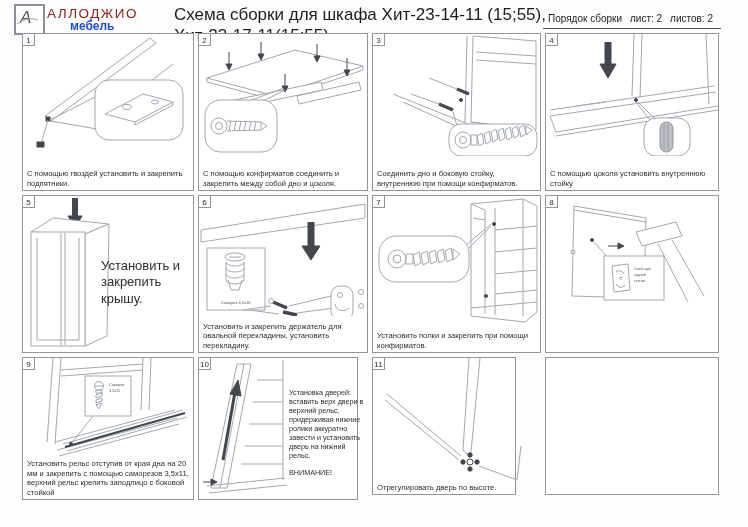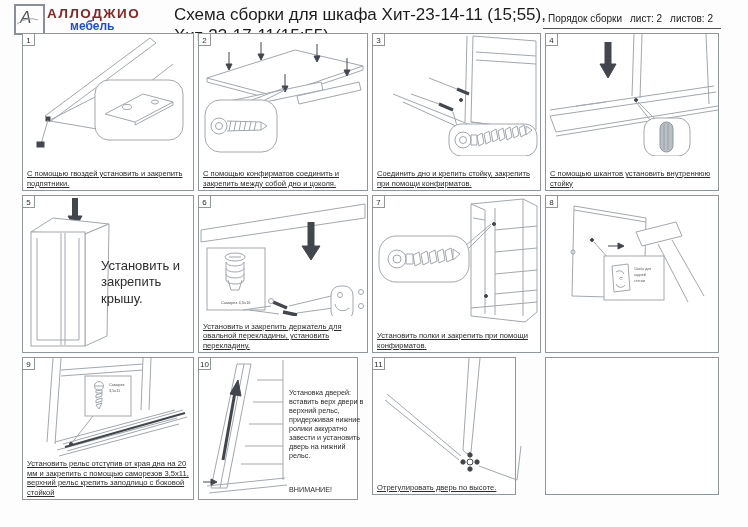--- a/index.html
+++ b/index.html
@@ -1,40 +1,40 @@
 <!DOCTYPE html>
 <html><head>
 <meta charset="utf-8">
 <style>
   html,body{margin:0;padding:0;background:#fff;}
   #page{position:relative;width:748px;height:527px;background:#fdfdfd;overflow:hidden;
         font-family:"Liberation Sans",sans-serif;color:#2e2e2e;}
   
   #logo-box{position:absolute;left:14px;top:4px;width:27px;height:27px;border:2px solid #8a9097;}
-  .brand-name{position:absolute;left:47px;top:6px;font-size:13.5px;font-weight:bold;
+  .brand-name{position:absolute;left:47px;top:6px;font-size:13.5px;font-weight:normal;
               letter-spacing:1.5px;color:#8a2424;}
   .brand-sub{position:absolute;left:70px;top:19px;font-size:12px;font-weight:bold;color:#1d4ed8;}
   .title{position:absolute;left:174px;top:4px;width:400px;font-family:Liberation Sans, sans-serif;
          font-size:17px;line-height:1.25;color:#1c1c1c;}
   .hdr-right{position:absolute;left:543px;top:13px;width:178px;font-size:10px;color:#222;
              border-bottom:1px solid #555;padding-bottom:4px;text-align:right;}
   .hdr-right span{margin-right:8px;}
   
   .p{position:absolute;border:1px solid #8f969c;background:#fff;box-sizing:border-box;}
   .pnum{position:absolute;left:-1px;top:-1px;width:13px;height:13px;border:1px solid #8f969c;
         background:#fff;font-size:8px;text-align:center;line-height:13px;box-sizing:border-box;z-index:2;}
   .art{position:absolute;left:0;top:0;}
-  .cap{position:absolute;left:0;bottom:2px;padding:0 4px;font-size:7.6px;line-height:1.25;color:#2d2d2d;text-decoration:underline;}
+  .cap{position:absolute;left:0;bottom:2px;padding:0 4px;font-size:7.6px;line-height:1.25;color:#2d2d2d;}
   .cap-mid{position:absolute;font-size:13px;line-height:1.25;color:#2d2d2d;}
   .lt{stroke:#a1a8af;fill:none;stroke-width:1;}
   .ltf{stroke:#a1a8af;fill:#fff;stroke-width:1;}
   .dk{stroke:#42474d;fill:#42474d;}
   .dkl{stroke:#42474d;fill:none;}
   svg text{font-family:"Liberation Sans",sans-serif;fill:#555;}
-  .warn{margin-top:25px;}
+  .warn{margin-top:8px;}
 </style>
 </head>
 <body>
 
 <div id="page">
 
   <div id="logo-box">
     <svg width="23" height="23" viewBox="0 0 23 23">
       <text x="4" y="17" font-size="17" font-style="italic" font-family="Liberation Serif,serif" fill="#7d838a">А</text>
       <path d="M1,18 Q12,10 22,14" class="lt"></path>
@@ -129,21 +129,21 @@
       <line class="lt" x1="80" y1="78" x2="84" y2="92"></line>
       <rect x="76" y="90" width="88" height="32" rx="12" class="ltf"></rect>
       <g>
         <circle class="lt" cx="90" cy="106" r="8"></circle>
         <circle class="lt" cx="90" cy="106" r="3.5"></circle>
         <path class="lt" d="M98,101 h6 v10 h-6 z"></path>
         <path class="lt" d="M104,102 l5,-3 l2,10 l-5,3 z M111,100 l5,-3 l2,10 l-5,3 z M118,98 l5,-3 l2,10 l-5,3 z M125,97 l5,-3 l2,10 l-5,3 z M132,96 l5,-3 l2,10 l-5,3 z M139,95 l5,-3 l2,9 l-5,3 z M146,94 l5,-3 l2,9 l-5,3 z"></path>
         <polygon class="ltf" points="153,92 159,96 153,101"></polygon>
       </g>
     </svg>
-    <div class="cap">Соединить дно и крепить стойку, закрепить при помощи конфирматов.</div>
+    <div class="cap">Соединить дно и боковую стойку, внутреннюю при помощи конфирматов.</div>
   </div>
 
   <div class="p" style="left:545px;top:33px;width:174px;height:158px">
     <div class="pnum">4</div>
     <svg class="art" width="172" height="122" viewBox="0 0 172 122">
       <g>
         <line x1="62" y1="8" x2="62" y2="30" stroke="#42474d" stroke-width="7"></line>
         <polygon class="dk" points="54,30 70,30 62,44"></polygon>
       </g>
       <line class="lt" x1="88" y1="0" x2="86" y2="62"></line>
@@ -157,21 +157,21 @@
       <line class="lt" x1="30" y1="72" x2="60" y2="68"></line>
       <circle class="dk" cx="90" cy="66" r="1.5"></circle>
       <line class="lt" x1="90" y1="68" x2="104" y2="86"></line>
       <line class="lt" x1="92" y1="68" x2="110" y2="86"></line>
       <rect x="98" y="84" width="46" height="38" rx="12" class="ltf"></rect>
       <g>
         <rect x="114" y="88" width="13" height="30" rx="6.5" fill="#b9bfc4" stroke="#8f969c"></rect>
         <path d="M118,90 v26 M122,90 v26" stroke="#9aa0a5" fill="none"></path>
       </g>
     </svg>
-    <div class="cap">С помощью шкантов установить внутреннюю стойку</div>
+    <div class="cap">С помощью цоколя установить внутреннюю стойку</div>
   </div>
 
   <div class="p" style="left:22px;top:195px;width:172px;height:158px">
     <div class="pnum">5</div>
     <svg class="art" width="170" height="156" viewBox="0 0 170 156">
       <g>
         <line x1="52" y1="2" x2="52" y2="20" stroke="#42474d" stroke-width="6"></line>
         <polygon class="dk" points="45,20 59,20 52,32"></polygon>
       </g>
       <polygon class="ltf" points="8,36 30,22 86,28 62,38"></polygon>

